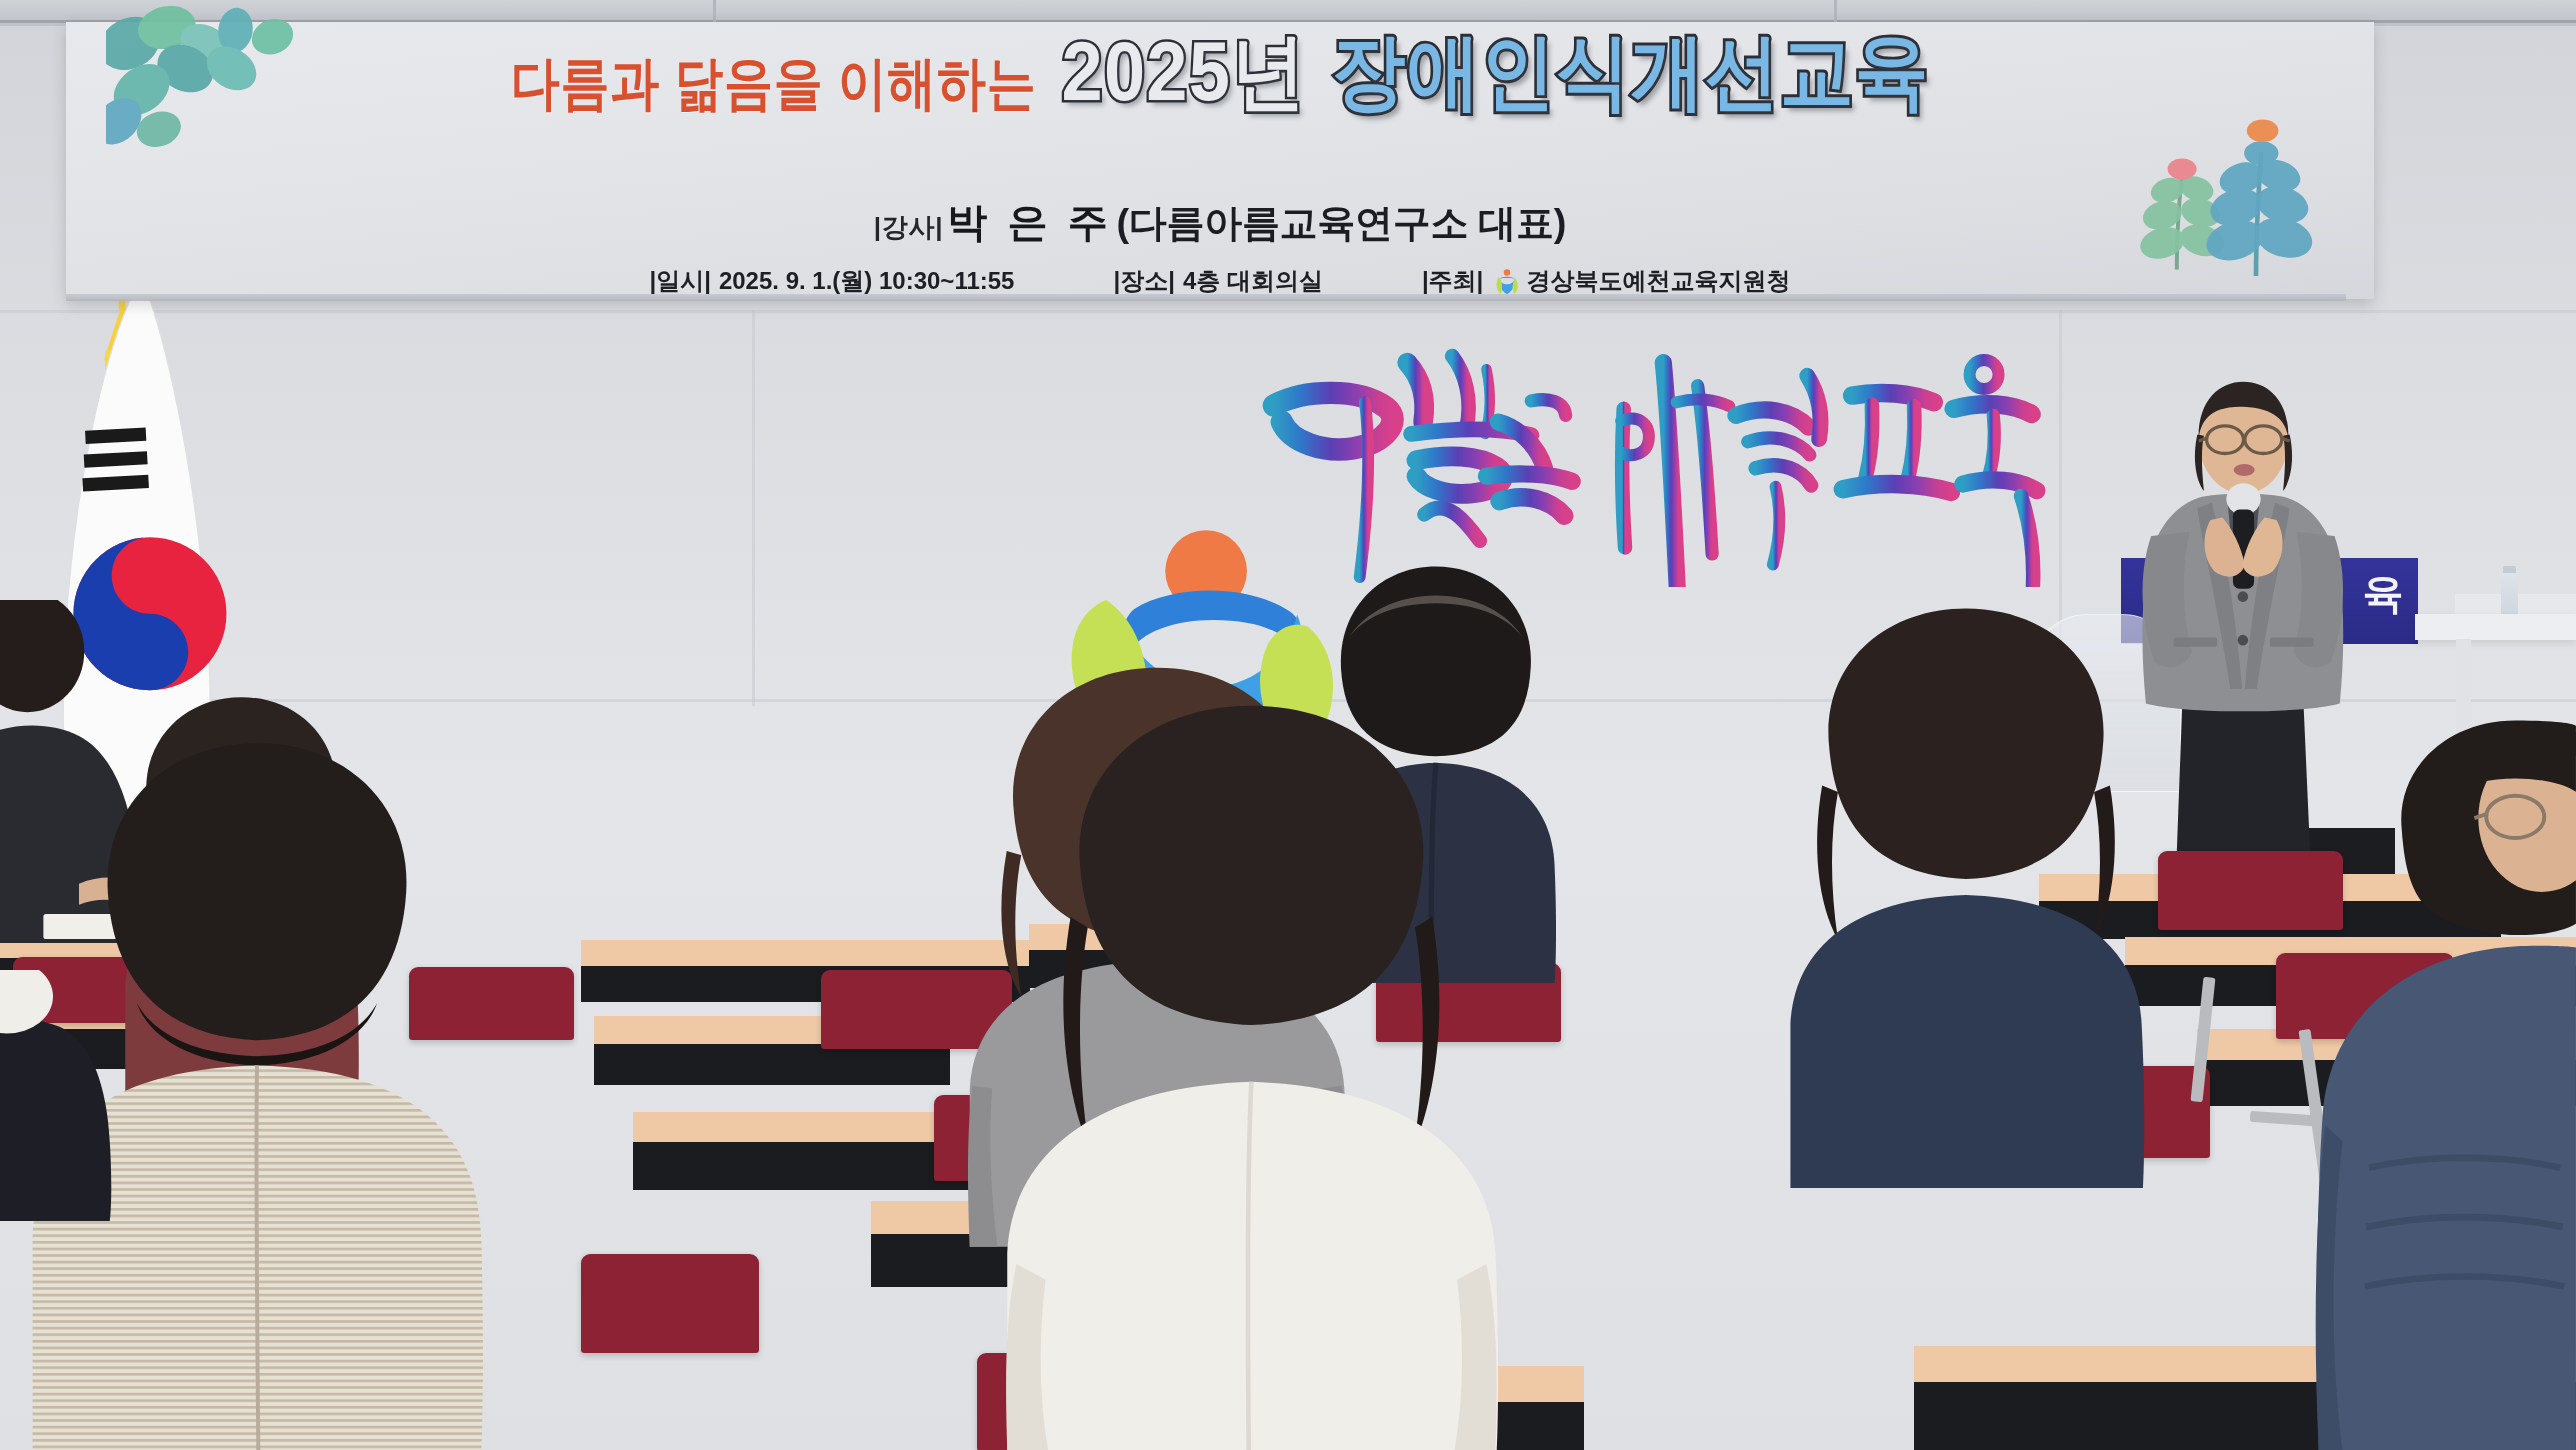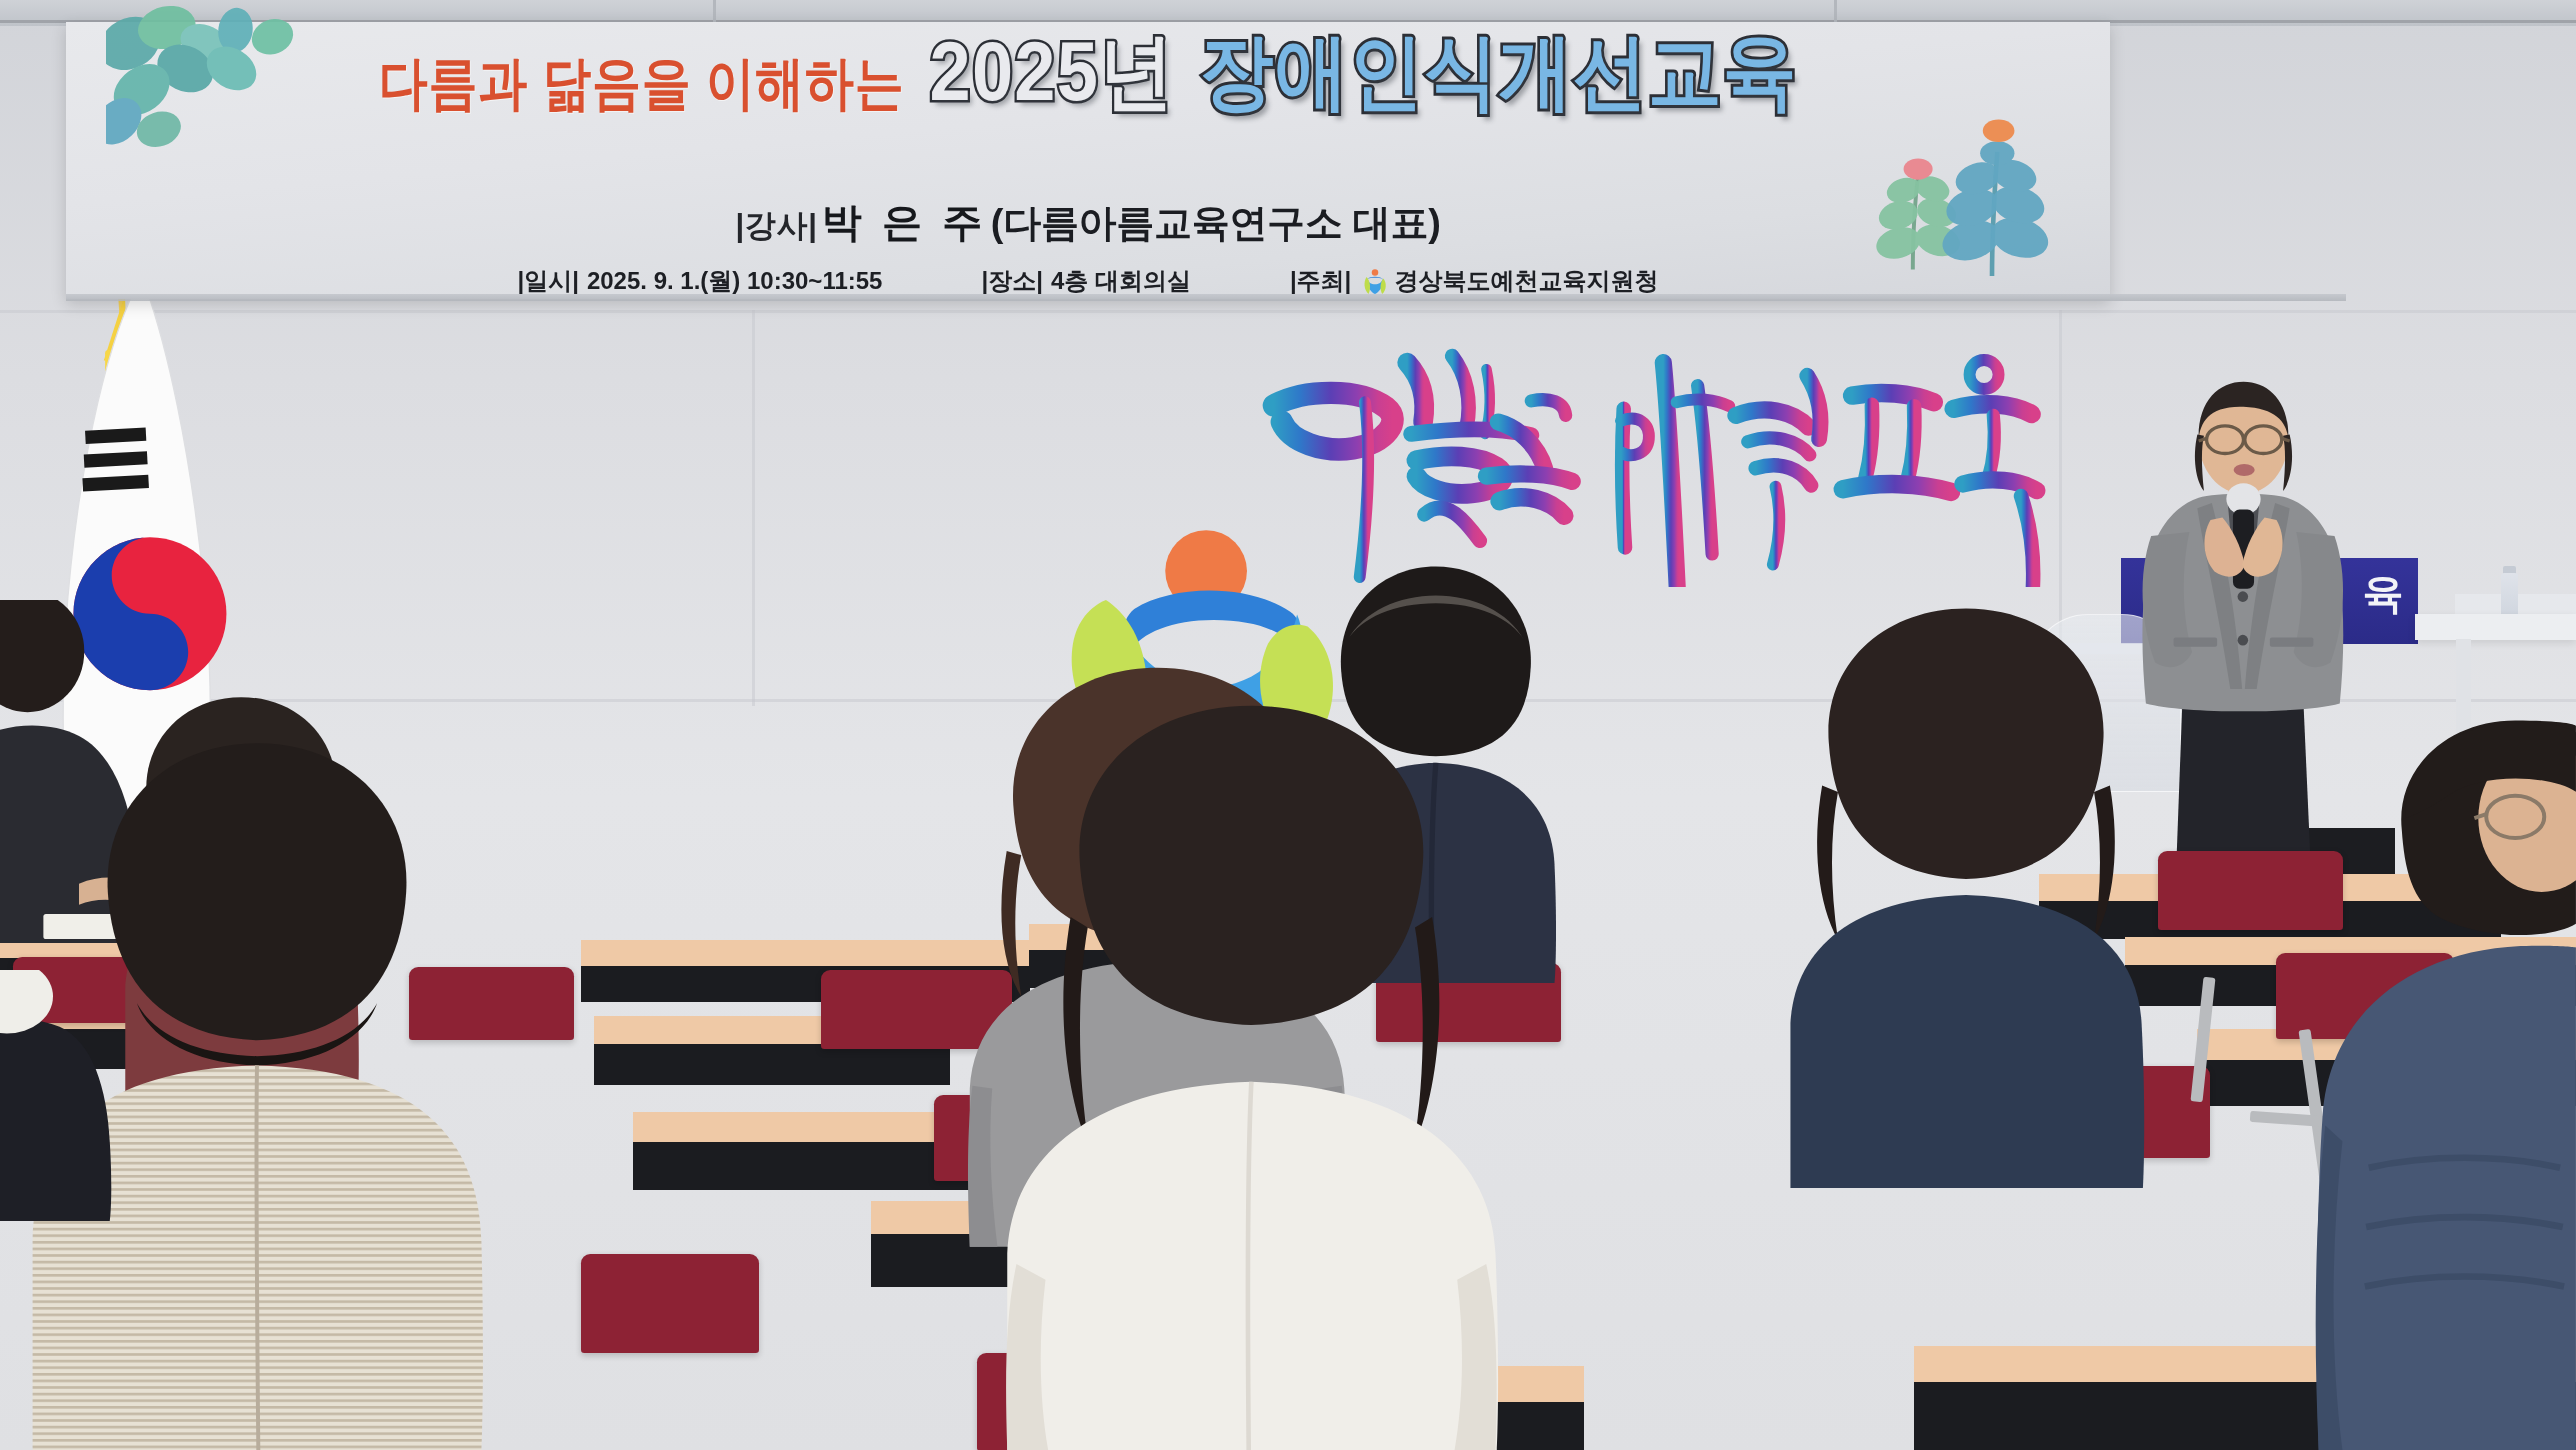--- a/index.html
+++ b/index.html
@@ -10,21 +10,21 @@
     background:linear-gradient(180deg,#d2d4d9 0%,#dcdde1 26%,#e4e5e8 55%,#dfe0e3 100%); }
 
   
   .ceiling { position:absolute; left:0; top:0; width:2576px; height:26px;
     background:linear-gradient(180deg,#cfd2d7,#bfc3c9); }
   .ceiling-line { position:absolute; left:0; top:20px; width:2576px; height:3.3px;
     background:#8d9197; opacity:.65; }
   .ceiling-seam { position:absolute; top:0; width:3.3px; height:26px; background:#b3b7bd; }
 
   
-  .banner { position:absolute; left:66px; top:22.4px; width:2044px; height:277px;
+  .banner { position:absolute; left:66px; top:22.4px; width:2308px; height:277px;
     background:linear-gradient(175deg,#e8e9ec 0%,#e3e4e8 40%,#dcdee2 75%,#d5d7dc 100%);
     box-shadow:0 5.3px 14.5px rgba(0,0,0,.16); }
   .banner-bot-edge { position:absolute; left:66px; top:294px; width:2280px; height:6.6px;
     background:linear-gradient(180deg,#c2c5cb,#b0b4ba); opacity:.85; }
 
   
   .leafdeco-l { position:absolute; left:40px; top:-17px; width:218px; height:152px; }
   .leafdeco-r { position:absolute; right:40px; top:89px; width:218px; height:165px; }
 
   
@@ -38,21 +38,21 @@
     letter-spacing:1.3px; transform:scaleY(1.12); transform-origin:bottom;
     text-shadow:4px 4.6px 4.6px rgba(60,64,72,.40); }
   .hl-main { font-size:74px; font-weight:700; color:#79b7e4; line-height:.92;
     -webkit-text-stroke:5.3px #2c2f36; paint-order:stroke fill;
     letter-spacing:0.7px; transform:scaleY(1.12); transform-origin:bottom;
     text-shadow:4.6px 5.3px 5.3px rgba(60,64,72,.42); }
 
   
   .spk-row { position:absolute; left:0; top:173px; width:100%;
     display:flex; justify-content:center; align-items:baseline; }
-  .spk-tag { font-size:31px; font-weight:700; color:#24262b; letter-spacing:0.7px;text-align:center; }
+  .spk-tag { font-size:26px; font-weight:700; color:#24262b; letter-spacing:0.7px;text-align:center; }
   .spk-name { font-size:40px; font-weight:700; color:#16181c; letter-spacing:4.6px;
     margin:0 4px; }
   .spk-org { font-size:38px; font-weight:700; color:#1b1d22; letter-spacing:-0.3px; }
 
   
   .meta-row { position:absolute; left:0; top:243px; width:100%;
     display:flex; justify-content:center; align-items:center; gap:0; }
   .meta-cell { font-size:24px; font-weight:700; color:#1d1f24; white-space:nowrap;
     display:flex; align-items:center; }
   .meta-k { margin-right:8px; }

